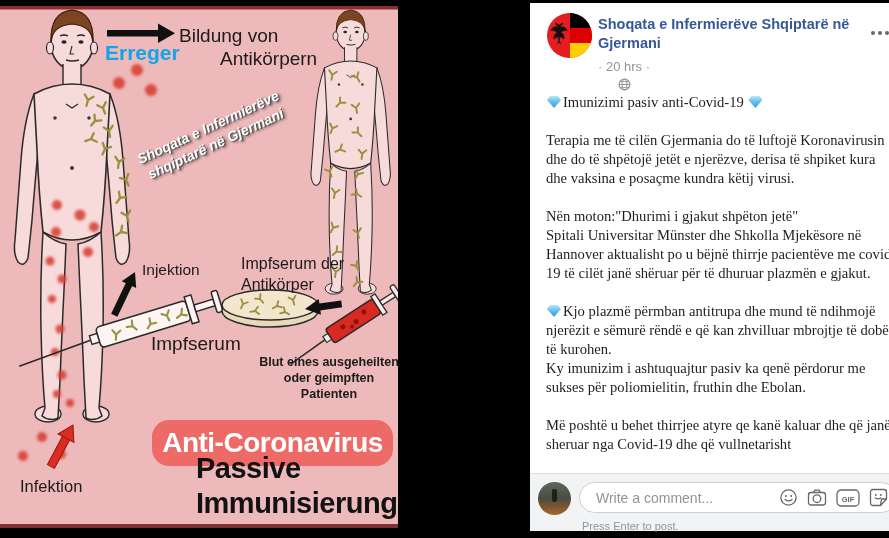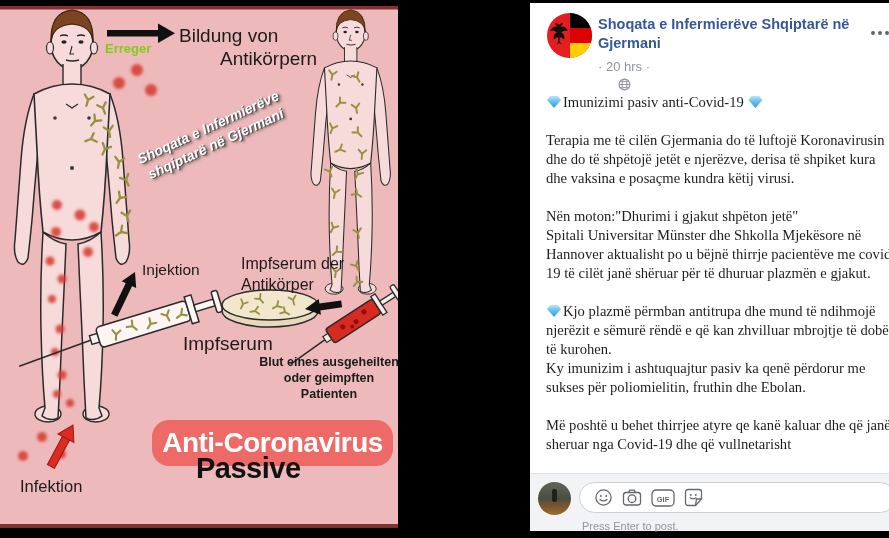--- a/index.html
+++ b/index.html
@@ -10,23 +10,23 @@
     -webkit-font-smoothing:antialiased;
   }
   .stage{position:absolute;inset:0;}
 
   
   .illu{position:absolute;left:0;top:0;width:398px;height:531px;}
   .illu svg{position:absolute;left:0;top:0;}
   .illu-label{position:absolute;color:#1b1b1b;white-space:nowrap;}
   .lbl-bildung{left:179px;top:24px;font-size:19px;line-height:23px;}
   .lbl-bildung .l2{margin-left:41px;}
-  .lbl-erreger{left:105px;top:41px;font-size:13px;font-weight:bold;color:#84cc16;}
+  .lbl-erreger{left:105px;top:41px;font-size:21px;font-weight:bold;color:#0ea5e9;}
   .lbl-injektion{left:142px;top:261px;font-size:15.5px;}
-  .lbl-impfserum{left:151px;top:333px;font-size:19px;margin-left:32px;}
+  .lbl-impfserum{left:151px;top:333px;font-size:19px;}
   .lbl-isolierung{left:241px;top:253px;font-size:16px;line-height:21px;}
   .lbl-blut{left:258px;top:354px;width:142px;font-size:12.5px;font-weight:600;line-height:16px;text-align:center;white-space:normal;}
   .lbl-infektion{left:20px;top:477px;font-size:16.5px;}
   .watermark{
     left:142px;top:150px;transform:rotate(-25deg);transform-origin:0 50%;
     font-size:14px;font-weight:bold;font-style:italic;color:#fff;
     text-align:center;line-height:18px;
     text-shadow:1px 1px 0 #555, 2px 2px 3px rgba(40,40,40,.8);
   }
   .badge{
@@ -283,20 +283,21 @@
       <div>Impfserum der</div>
       <div>Antikörper</div>
     </div>
     <div class="illu-label lbl-blut">Blut eines ausgeheilten oder geimpften Patienten</div>
     <div class="illu-label lbl-infektion">Infektion</div>
     <div class="badge">
       <span>Anti-Coronavirus</span>
     </div>
     <div class="illu-title">
       <div>Passive</div>
+      <div>Immunisierung</div>
     </div>
   </div>
 
   <div class="post">
 
     <div class="post-header">
       <div class="page-avatar">
         <div class="german-half"></div>
         <svg width="20" height="26" viewBox="0 0 20 26">
           <path fill="#14100c" d="M10,3 C8.5,1.2 6.8,1 5.8,1.8 L8.6,4.6 C4.6,3.8 2.4,6.2 1.2,9 C4,8.2 6,9 7.8,10.2 C5,11.8 4,14.6 4.8,17.4 C6.6,15.8 8.4,15.6 9.3,15 L9.3,19.4 L7.4,22.6 L10,20.8 L12.6,22.6 L10.7,19.4 L10.7,15 C11.6,15.6 13.4,15.8 15.2,17.4 C16,14.6 15,11.8 12.2,10.2 C14,9 16,8.2 18.8,9 C17.6,6.2 15.4,3.8 11.4,4.6 L14.2,1.8 C13.2,1 11.5,1.2 10,3 Z"></path>
@@ -321,20 +322,21 @@
     </div>
 
     <div class="post-text"><div class="para"><span class="gem"></span>Imunizimi pasiv anti-Covid-19 <span class="gem"></span></div><div class="para">Terapia me të cilën Gjermania do të luftojë Koronavirusin dhe do të shpëtojë jetët e njerëzve, derisa të shpiket kura dhe vaksina e posaçme kundra këtij virusi.</div><div class="para">Nën moton:"Dhurimi i gjakut shpëton jetë"
 Spitali Universitar Münster dhe Shkolla Mjekësore në Hannover aktualisht po u bëjnë thirrje pacientëve me covid-19 të cilët janë shëruar për të dhuruar plazmën e gjakut.</div><div class="para"><span class="gem"></span>Kjo plazmë përmban antitrupa dhe mund të ndihmojë njerëzit e sëmurë rëndë e që kan zhvilluar mbrojtje të dobët, të kurohen.
 Ky imunizim i ashtuquajtur pasiv ka qenë përdorur me sukses për poliomielitin, fruthin dhe Ebolan.</div><div class="para">Më poshtë u behet thirrjee atyre qe kanë kaluar dhe që janë sheruar nga Covid-19 dhe që vullnetarisht</div></div>
 
     <div class="comment-section">
       <div class="comment-row">
         <div class="c-avatar"></div>
         <div class="pill">
+          <input type="text" value="" placeholder="Write a comment..." style="">
           <div class="pill-icons">
             <span class="icn">
               <svg width="19" height="19" viewBox="0 0 19 19">
                 <circle cx="9.5" cy="9.5" r="7.6" fill="none" stroke="#64676b" stroke-width="1.3"></circle>
                 <circle cx="6.8" cy="8" r="1" fill="#64676b"></circle>
                 <circle cx="12.2" cy="8" r="1" fill="#64676b"></circle>
                 <path d="M6,11.4 Q9.5,14.4 13,11.4" fill="none" stroke="#64676b" stroke-width="1.3" stroke-linecap="round"></path>
               </svg>
             </span>
             <span class="icn">

